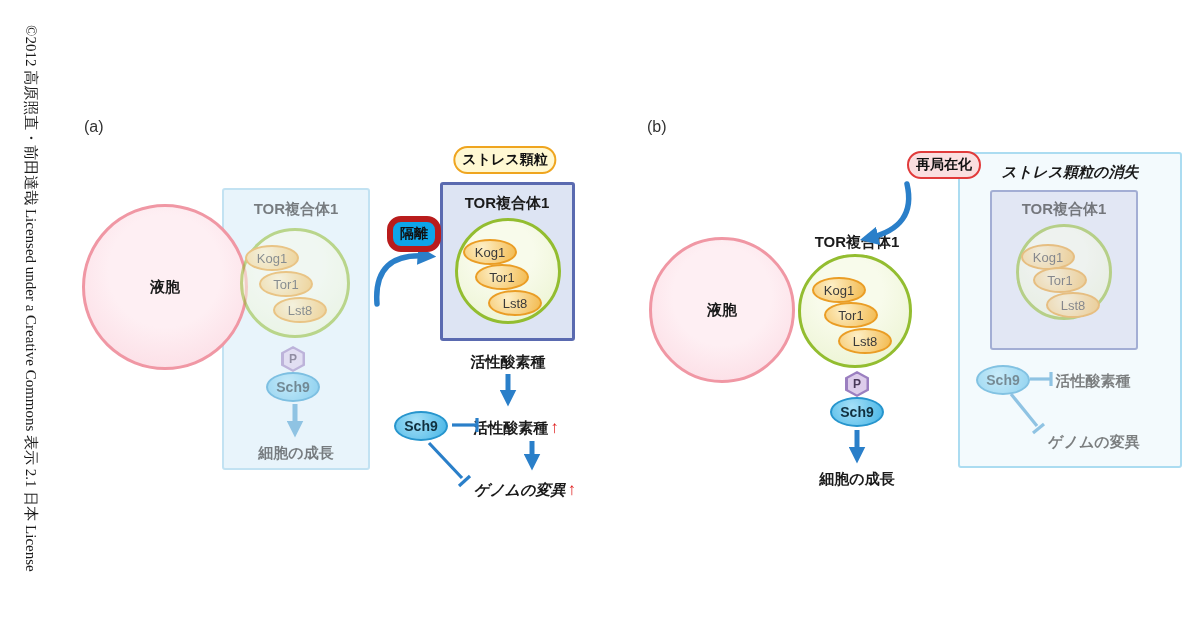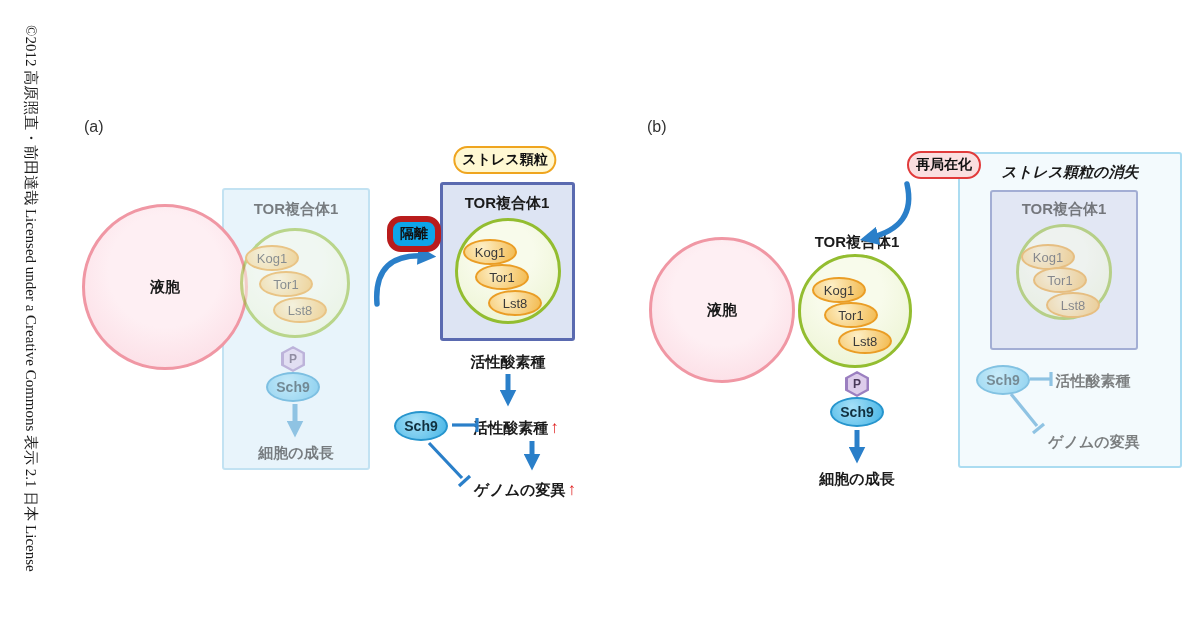--- a/index.html
+++ b/index.html
@@ -134,21 +134,21 @@
     <div class="subunit" style="left:8px;top:21px;">Kog1</div>
     <div class="subunit" style="left:20px;top:46px;">Tor1</div>
     <div class="subunit" style="left:33px;top:72px;">Lst8</div>
   </div>
 
   <div class="lbl" style="left:508px;top:353px;">活性酸素種</div>
   <div class="sch9" style="left:394px;top:411px;">Sch9</div>
   <div class="lbl" style="left:516px;top:418px;">
     <span>活性酸素種</span><span class="up">↑</span>
   </div>
-  <div class="lbl" style="left:525px;top:480px;">
+  <div class="lbl" style="left:525px;top:480px;font-style:italic;">
     <span>ゲノムの変異</span><span class="up">↑</span>
   </div>
 
   <div class="panel-label" style="left:647px;top:118px;">(b)</div>
 
   <div class="badge badge-reloc" style="left:897px;top:151px;margin-left:47px;">再局在化</div>
 
   <div class="vacuole" style="left:649px;top:237px;width:146px;height:146px;">液胞</div>
 
   <div class="lbl" style="left:857px;top:233px;">TOR複合体1</div>

